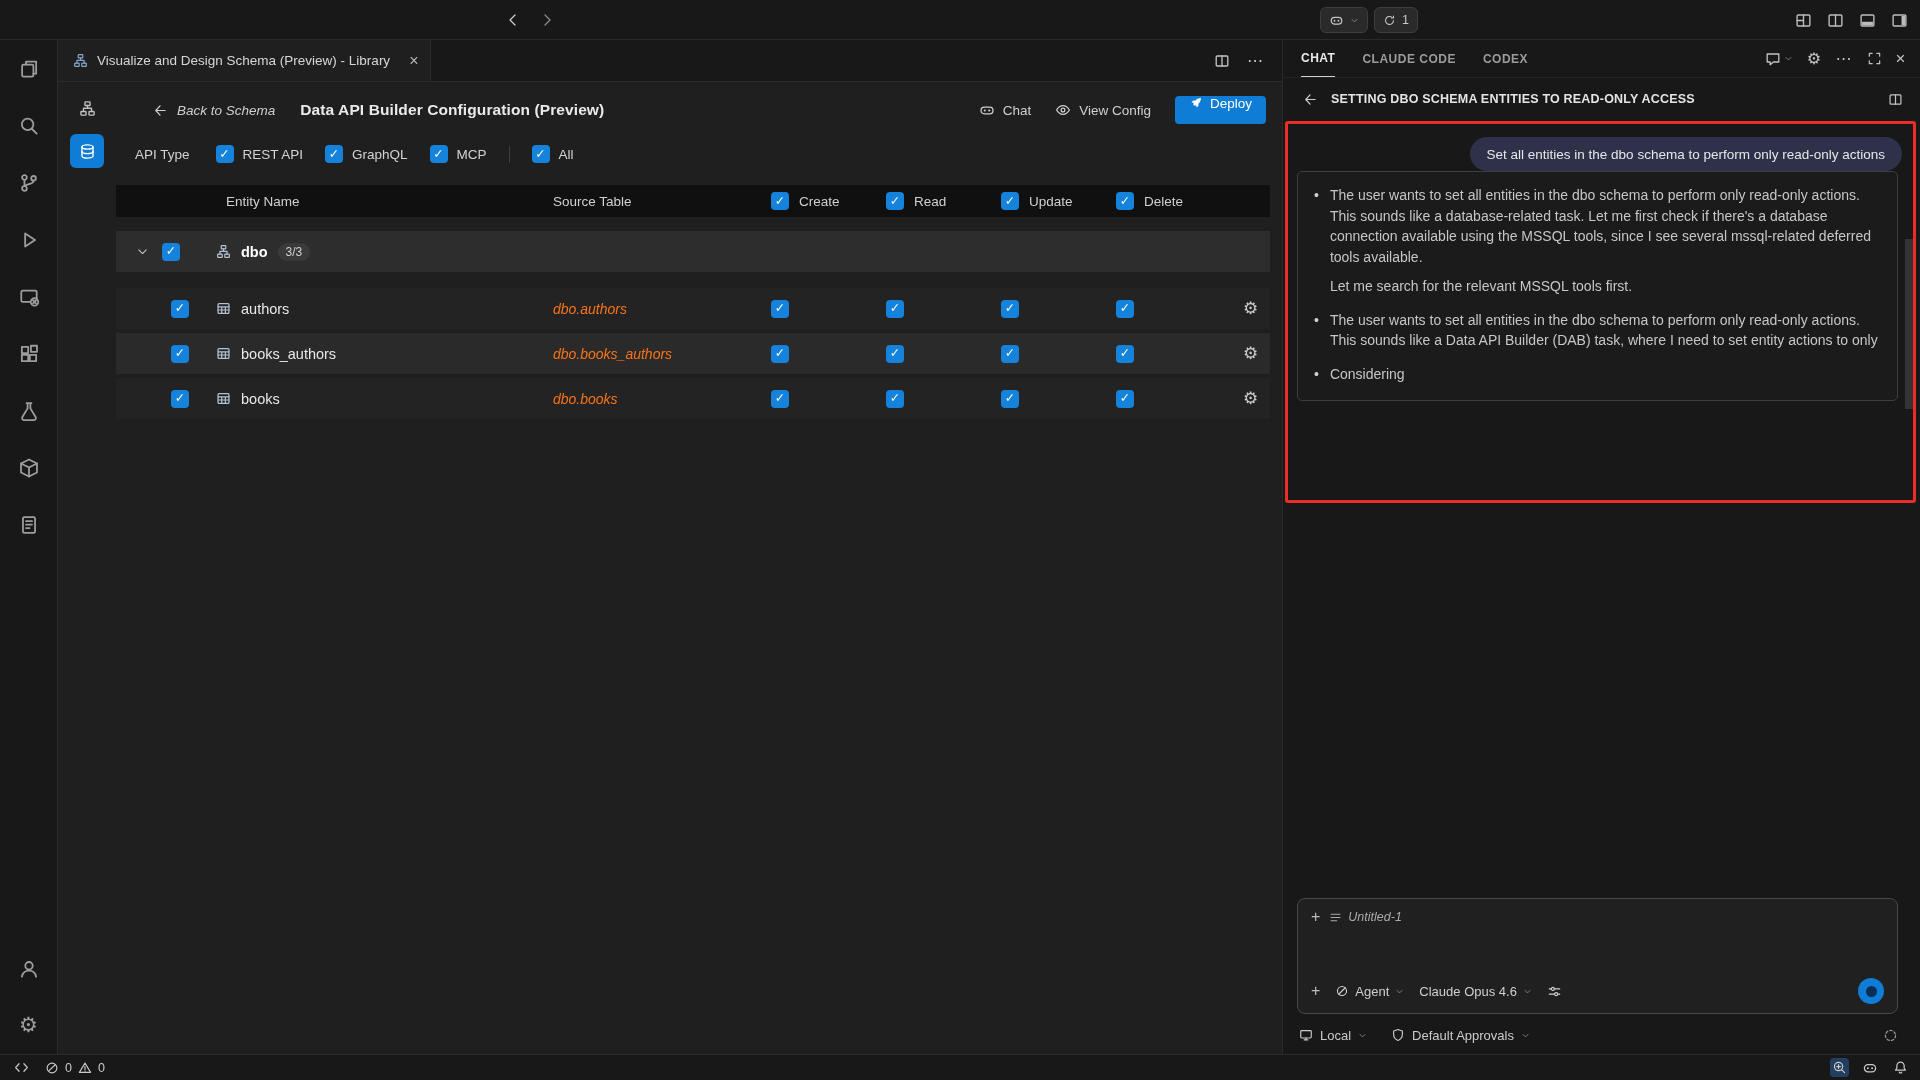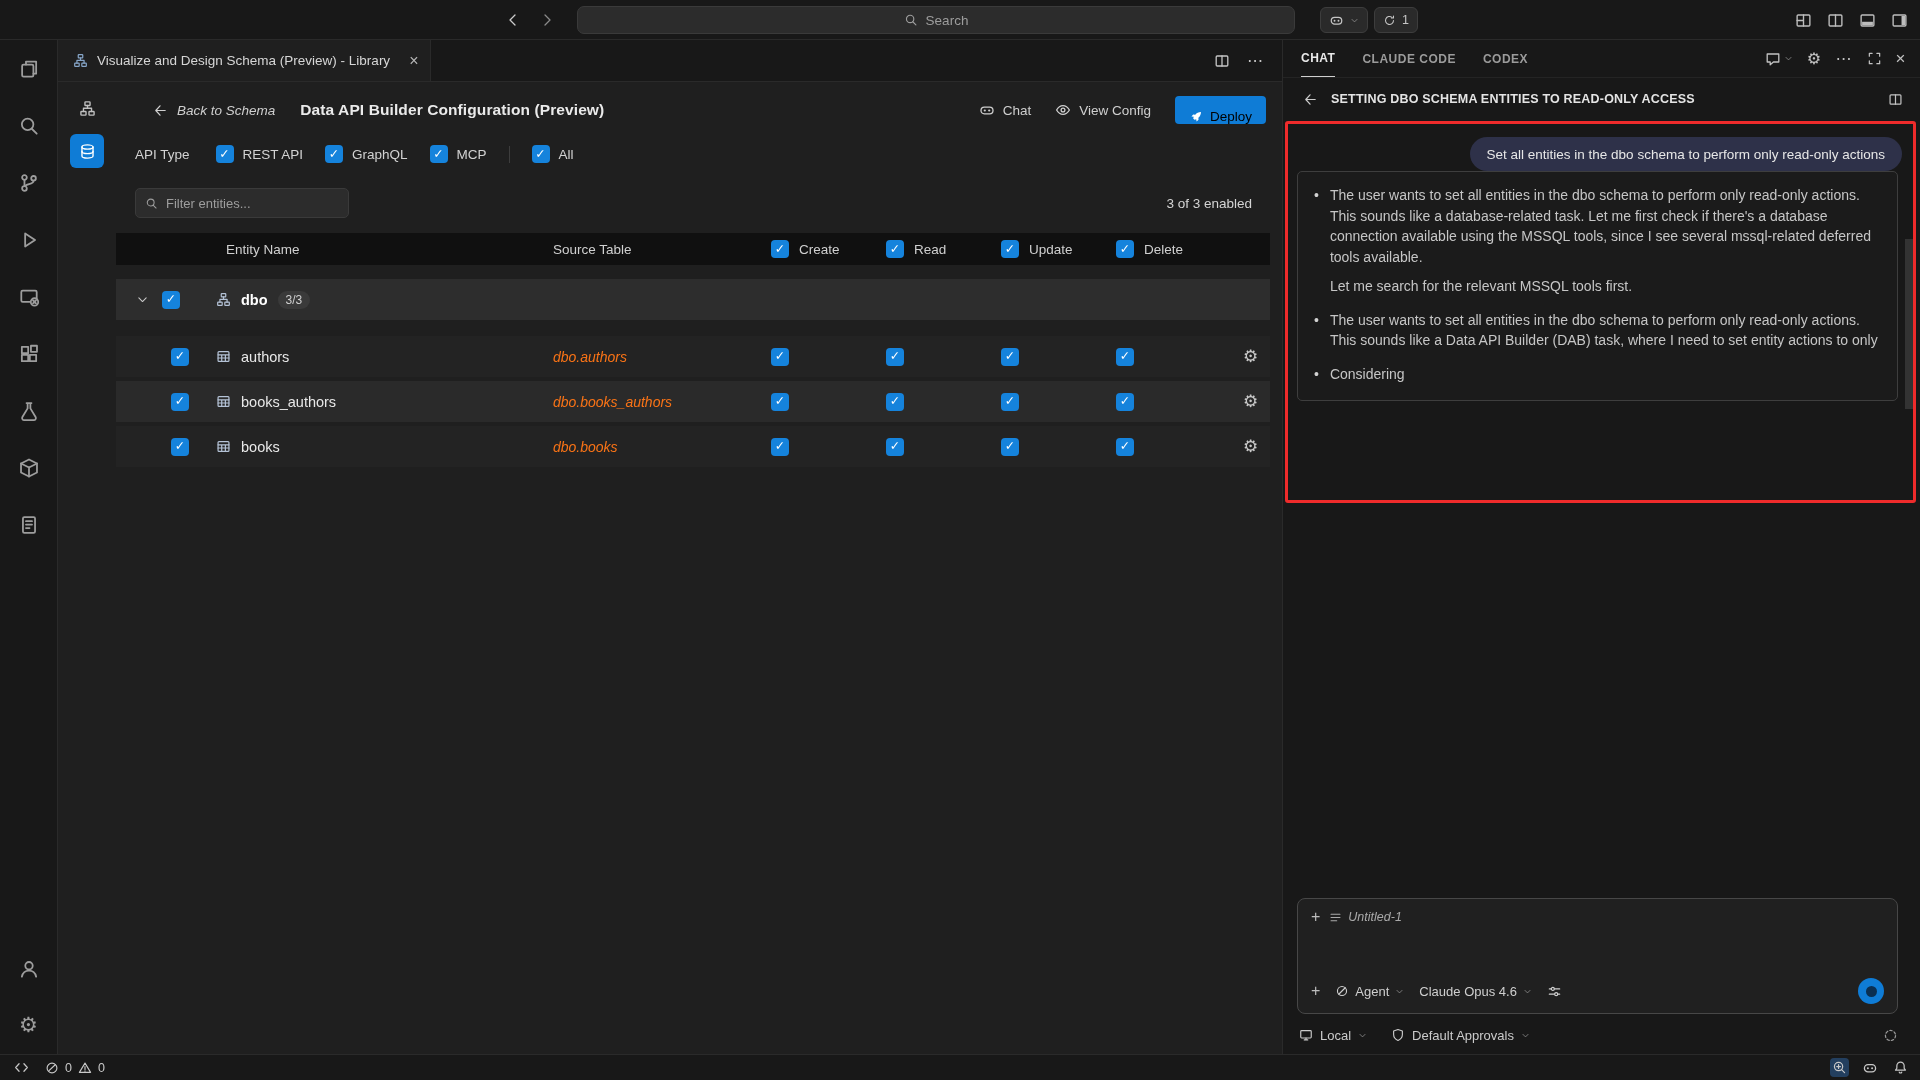--- a/index.html
+++ b/index.html
@@ -50,21 +50,21 @@
   .rail{width:58px;display:flex;flex-direction:column;align-items:center;padding-top:9px;gap:9px;}
   .rail-btn{width:34px;height:34px;border-radius:6px;display:grid;place-items:center;color:#c0c0c0;}
   .rail-btn.active{background:var(--accent);color:#fff;}
   .content{flex:1;min-width:0;}
 
   .header-row{height:40px;margin-top:8px;display:flex;align-items:center;padding:0 16px 0 37px;gap:25px;}
   .back-link{display:flex;align-items:center;gap:9px;color:#cfcfcf;font-size:13.5px;font-style:italic;}
   .page-title{color:#eaeaea;font-weight:700;font-size:15.5px;letter-spacing:.1px;}
   .header-actions{margin-left:auto;display:flex;align-items:center;gap:24px;color:#cfcfcf;font-size:13.5px;}
   .h-act{display:flex;align-items:center;gap:8px;}
-  .deploy-btn{background:var(--accent);color:#000000;height:28px;border-radius:4px;display:flex;align-items:flex-end;gap:7px;padding:0 14px;font-size:13.5px;}
+  .deploy-btn{background:var(--accent);color:#ffffff;height:28px;border-radius:4px;display:flex;align-items:flex-start;gap:7px;padding:0 14px;font-size:13.5px;}
 
   .api-row{height:36px;margin-top:6px;display:flex;align-items:center;gap:22px;padding-left:19px;font-size:13.5px;color:#d2d2d2;}
   .cb-group{display:flex;align-items:center;gap:9px;}
   .vdiv{width:1px;height:17px;background:#3d3d3d;}
 
   .filter-row{margin-top:14px;height:34px;display:flex;align-items:center;padding:0 30px 0 19px;}
   .filter-input{width:214px;height:30px;background:#2c2c2c;border:1px solid #3a3a3a;border-radius:5px;display:flex;align-items:center;gap:8px;padding:0 9px;color:#9d9d9d;}
   .filter-input input{flex:1;background:transparent;border:none;outline:none;color:#cfcfcf;font-size:13px;font-family:inherit;}
   .filter-input input::placeholder{color:#9d9d9d;}
   .enabled-summary{margin-left:auto;color:#d4d4d4;font-size:13.5px;}
@@ -145,29 +145,20 @@
         <svg width="16" height="16" viewBox="0 0 16 16">
           <path d="M10 3L5 8l5 5"></path>
         </svg>
       </span>
     <span class="fwd">
         <svg width="16" height="16" viewBox="0 0 16 16">
           <path d="M6 3l5 5-5 5"></path>
         </svg>
       </span>
   </div>
-  <div class="search-box">
-    <span>
-        <svg width="14" height="14" viewBox="0 0 16 16">
-          <circle cx="7" cy="6.8" r="4.2"></circle>
-          <path d="M10 10l3.6 3.6"></path>
-        </svg>
-      </span>
-    <span>Search</span>
-  </div>
   <div class="tb-group" style="left:1320px;">
     <span class="tb-btn">
       <span>
           <svg width="15" height="15" viewBox="0 0 16 16">
             <rect x="2.4" y="4.6" width="11.2" height="7.2" rx="3.6"></rect>
             <circle cx="5.9" cy="8.2" r="1" fill="currentColor" stroke="none"></circle>
             <circle cx="10.1" cy="8.2" r="1" fill="currentColor" stroke="none"></circle>
           </svg>
         </span>
       <span class="chev">
@@ -384,32 +375,20 @@
             <span class="cb"></span>
             <span>MCP</span>
           </span>
         <span class="vdiv"></span>
         <span class="cb-group">
             <span class="cb"></span>
             <span>All</span>
           </span>
       </div>
 
-      <div class="filter-row">
-        <span class="filter-input">
-          <span>
-              <svg width="13" height="13" viewBox="0 0 16 16">
-                <circle cx="7" cy="6.8" r="4.2"></circle>
-                <path d="M10 10l3.6 3.6"></path>
-              </svg>
-            </span>
-          <input placeholder="Filter entities..." style="">
-        </span>
-        <span class="enabled-summary">3 of 3 enabled</span>
-      </div>
 
       <div class="table">
         <div class="t-grid t-header">
           <div></div>
           <div class="hc2">Entity Name</div>
           <div>Source Table</div>
           <div class="cperm">
               <span class="cb"></span>
               <span>Create</span>
             </div>

